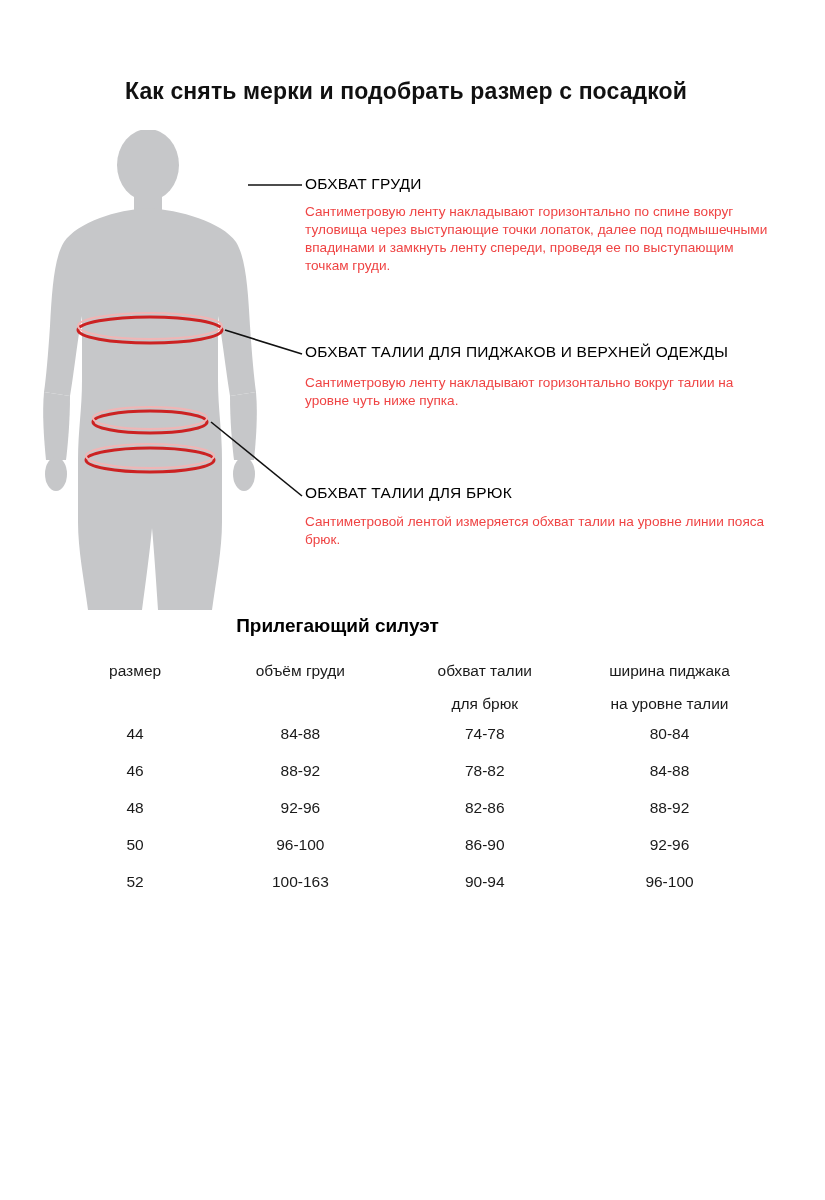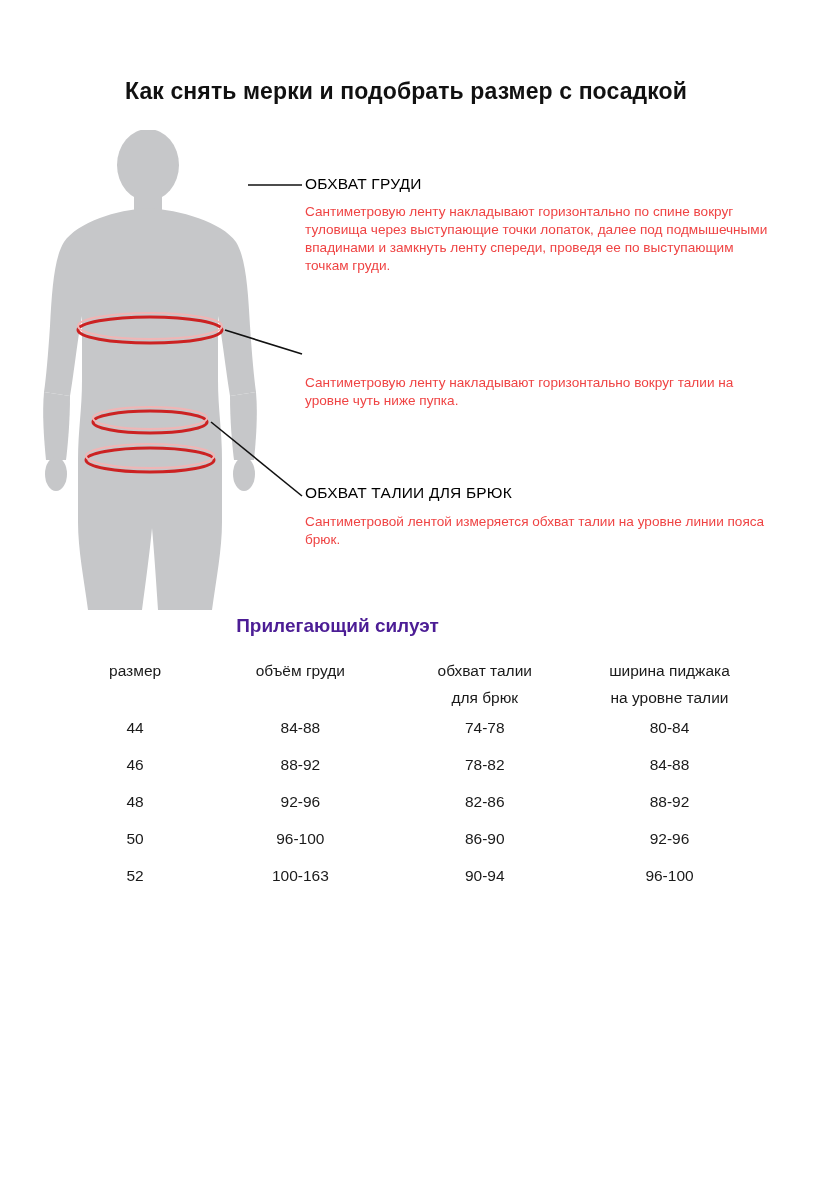--- a/index.html
+++ b/index.html
@@ -71,39 +71,39 @@
 
   
   .table-title {
     position: absolute;
     top: 615px;
     left: 0;
     width: 675px;
     text-align: center;
     font-size: 19px;
     font-weight: bold;
-    color: #4c1d95;
+    color: #000000;
   }
   .size-table {
     position: absolute;
     top: 660px;
     left: 62px;
     width: 700px;
     border-collapse: collapse;
     font-size: 15.5px;
   }
   .size-table th {
     font-weight: normal;
     padding: 2px 0;
     text-align: center;
     vertical-align: top;
   }
   .size-table th .sub {
     display: block;
-    margin-top: 9px;
+    margin-top: 15px;
   }
   .size-table td {
     text-align: center;
     padding: 10px 0 9px 0;
     font-size: 15.5px;
   }
   .col-size   { width: 150px; }
   .col-chest  { width: 190px; }
   .col-waist  { width: 190px; }
   .col-jacket { width: 190px; }
@@ -168,20 +168,21 @@
     <svg style="position:absolute;left:0;top:0;" width="300" height="490" viewBox="0 0 300 490" xmlns="http://www.w3.org/2000/svg">
       <line x1="218" y1="55" x2="272" y2="55" stroke="#111" stroke-width="1.6"></line>
       <line x1="195" y1="200" x2="272" y2="224" stroke="#111" stroke-width="1.6"></line>
       <line x1="181" y1="292" x2="272" y2="366" stroke="#111" stroke-width="1.6"></line>
     </svg>
   </div>
 
   <div class="callout-head" id="chest-label">ОБХВАТ ГРУДИ</div>
   <div class="callout-body" id="chest-desc">Сантиметровую ленту накладывают горизонтально по спине вокруг туловища через выступающие точки лопаток, далее под подмышечными впадинами и замкнуть ленту спереди, проведя ее по выступающим точкам груди.</div>
 
+  <div class="callout-head" id="waist-jacket-label">ОБХВАТ ТАЛИИ ДЛЯ ПИДЖАКОВ И ВЕРХНЕЙ ОДЕЖДЫ</div>
   <div class="callout-body" id="waist-jacket-desc">Сантиметровую  ленту накладывают горизонтально вокруг талии на уровне чуть ниже пупка.</div>
 
   <div class="callout-head" id="waist-trousers-label">ОБХВАТ ТАЛИИ ДЛЯ БРЮК</div>
   <div class="callout-body" id="waist-trousers-desc">Сантиметровой лентой измеряется обхват талии на уровне линии пояса брюк.</div>
 
   <div class="table-title">Прилегающий силуэт</div>
 
   <table class="size-table">
     <thead>
       <tr>

